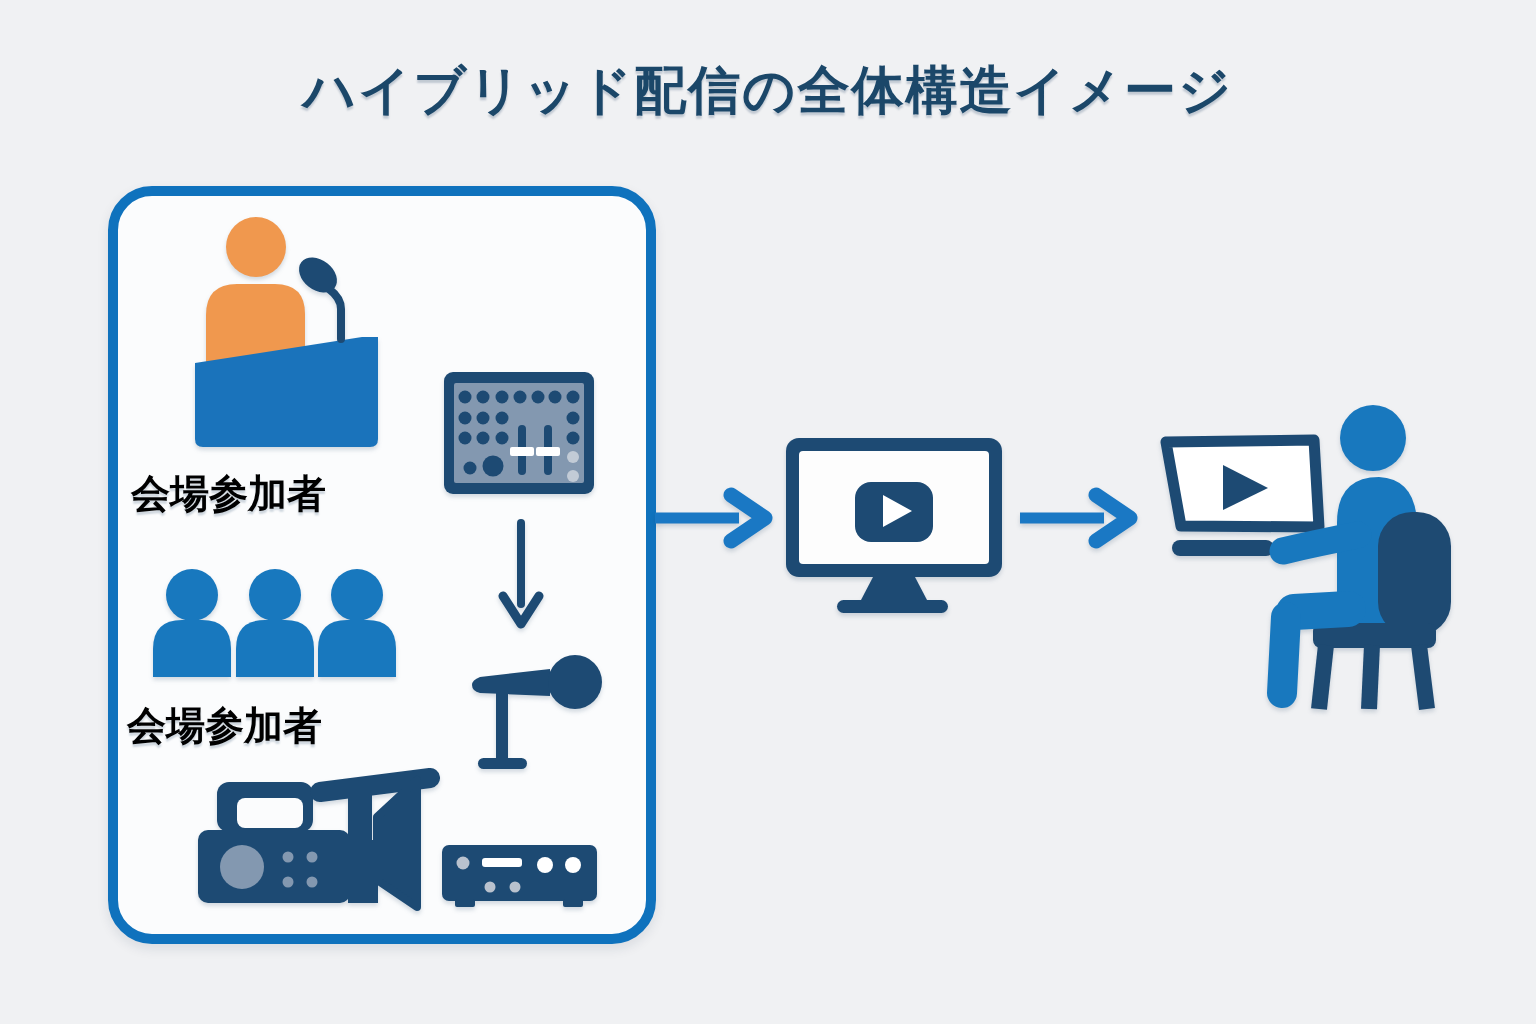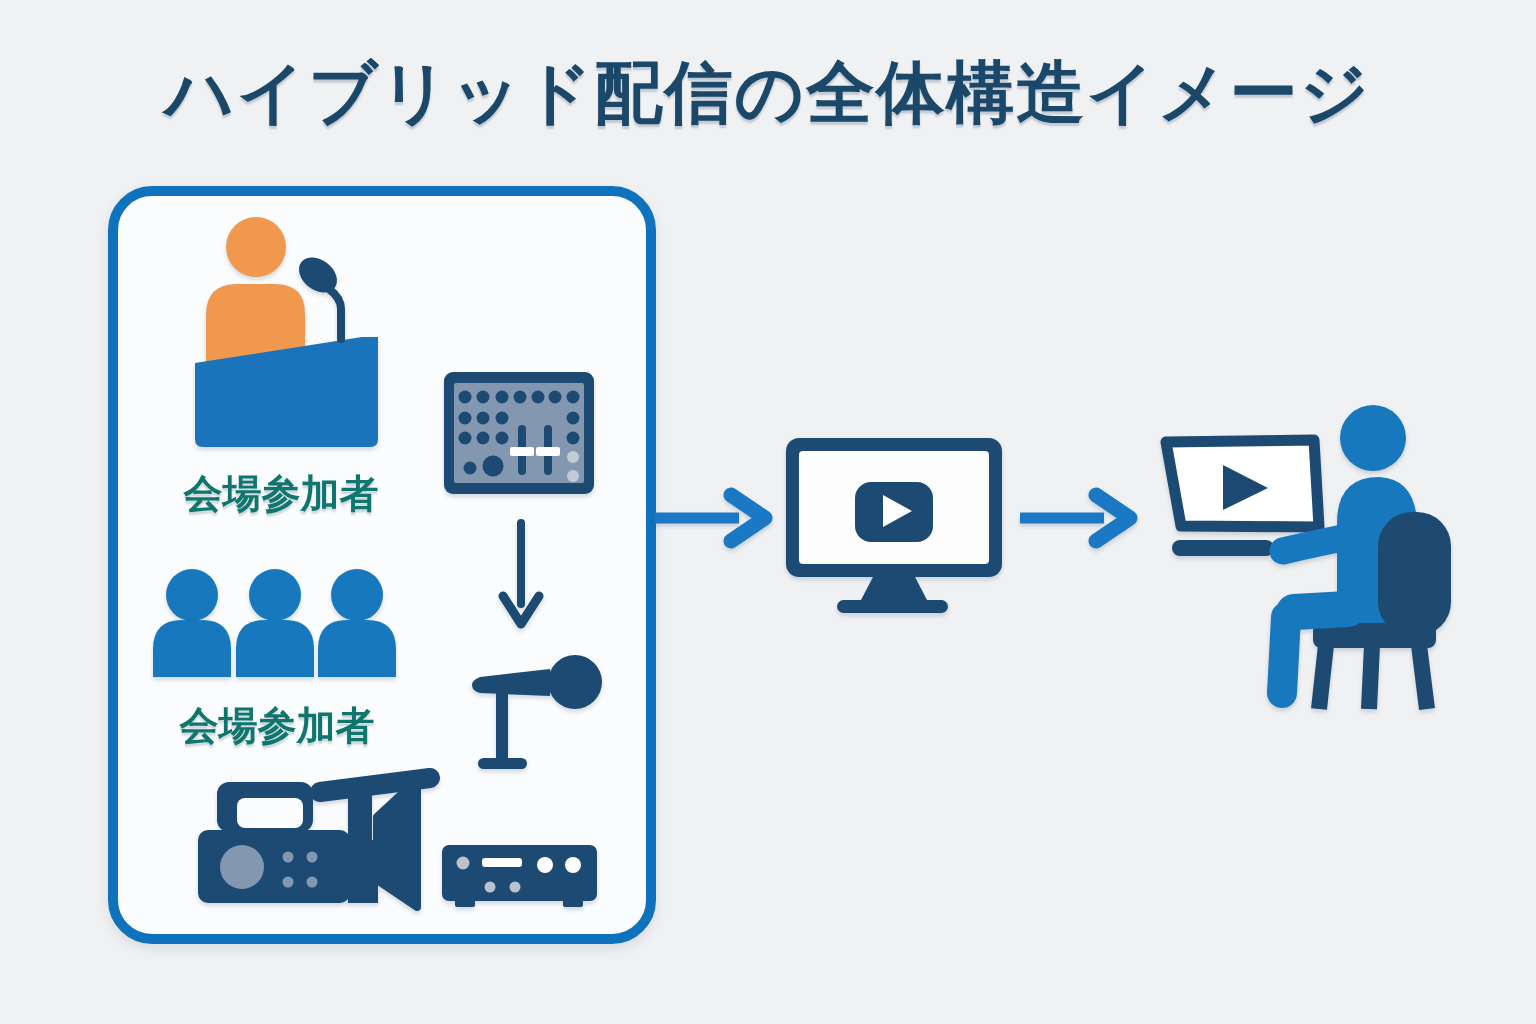--- a/index.html
+++ b/index.html
@@ -4,32 +4,32 @@
 <style>
   html,body{margin:0;padding:0;}
   body{
     width:1536px;height:1024px;overflow:hidden;position:relative;
     background:#f0f1f3;
     font-family:"Liberation Sans","DejaVu Sans",sans-serif;
   }
   .abs{position:absolute;}
   .title{
     left:0;right:0;top:48px;text-align:center;
-    font-size:68px;font-weight:900;letter-spacing:2px;
-    color:#1b4769;margin:0;
+    font-size:52px;font-weight:900;letter-spacing:2px;
+    color:#1b4769;margin:8px;
     text-shadow:0 3px 2px rgba(27,60,96,.22);
   }
   .venue-box{
     left:108px;top:186px;width:548px;height:758px;
     border:10px solid #0f72bd;border-radius:44px;
     background:#fbfcfd;box-sizing:border-box;
     box-shadow:0 5px 12px rgba(20,40,70,.10);
   }
   .label{
-    font-weight:800;color:#0f766e;text-align:center;
+    font-weight:800;color:#000000;text-align:left;
     text-shadow:0 3px 2px rgba(27,60,96,.20);
     white-space:nowrap;
     font-family:Liberation Mono, monospace;
   }
   .label-speaker{left:131px;top:467px;width:300px;font-size:39px;}
   .label-audience{left:127px;top:699px;width:300px;font-size:39px;}
   .label-streaming{left:745px;top:630px;width:300px;font-size:39px;}
   .label-viewer{left:1162px;top:729px;width:340px;font-size:40px;}
   svg.icon{filter:drop-shadow(0 3px 2px rgba(27,60,96,.18));overflow:visible;}
 </style>

